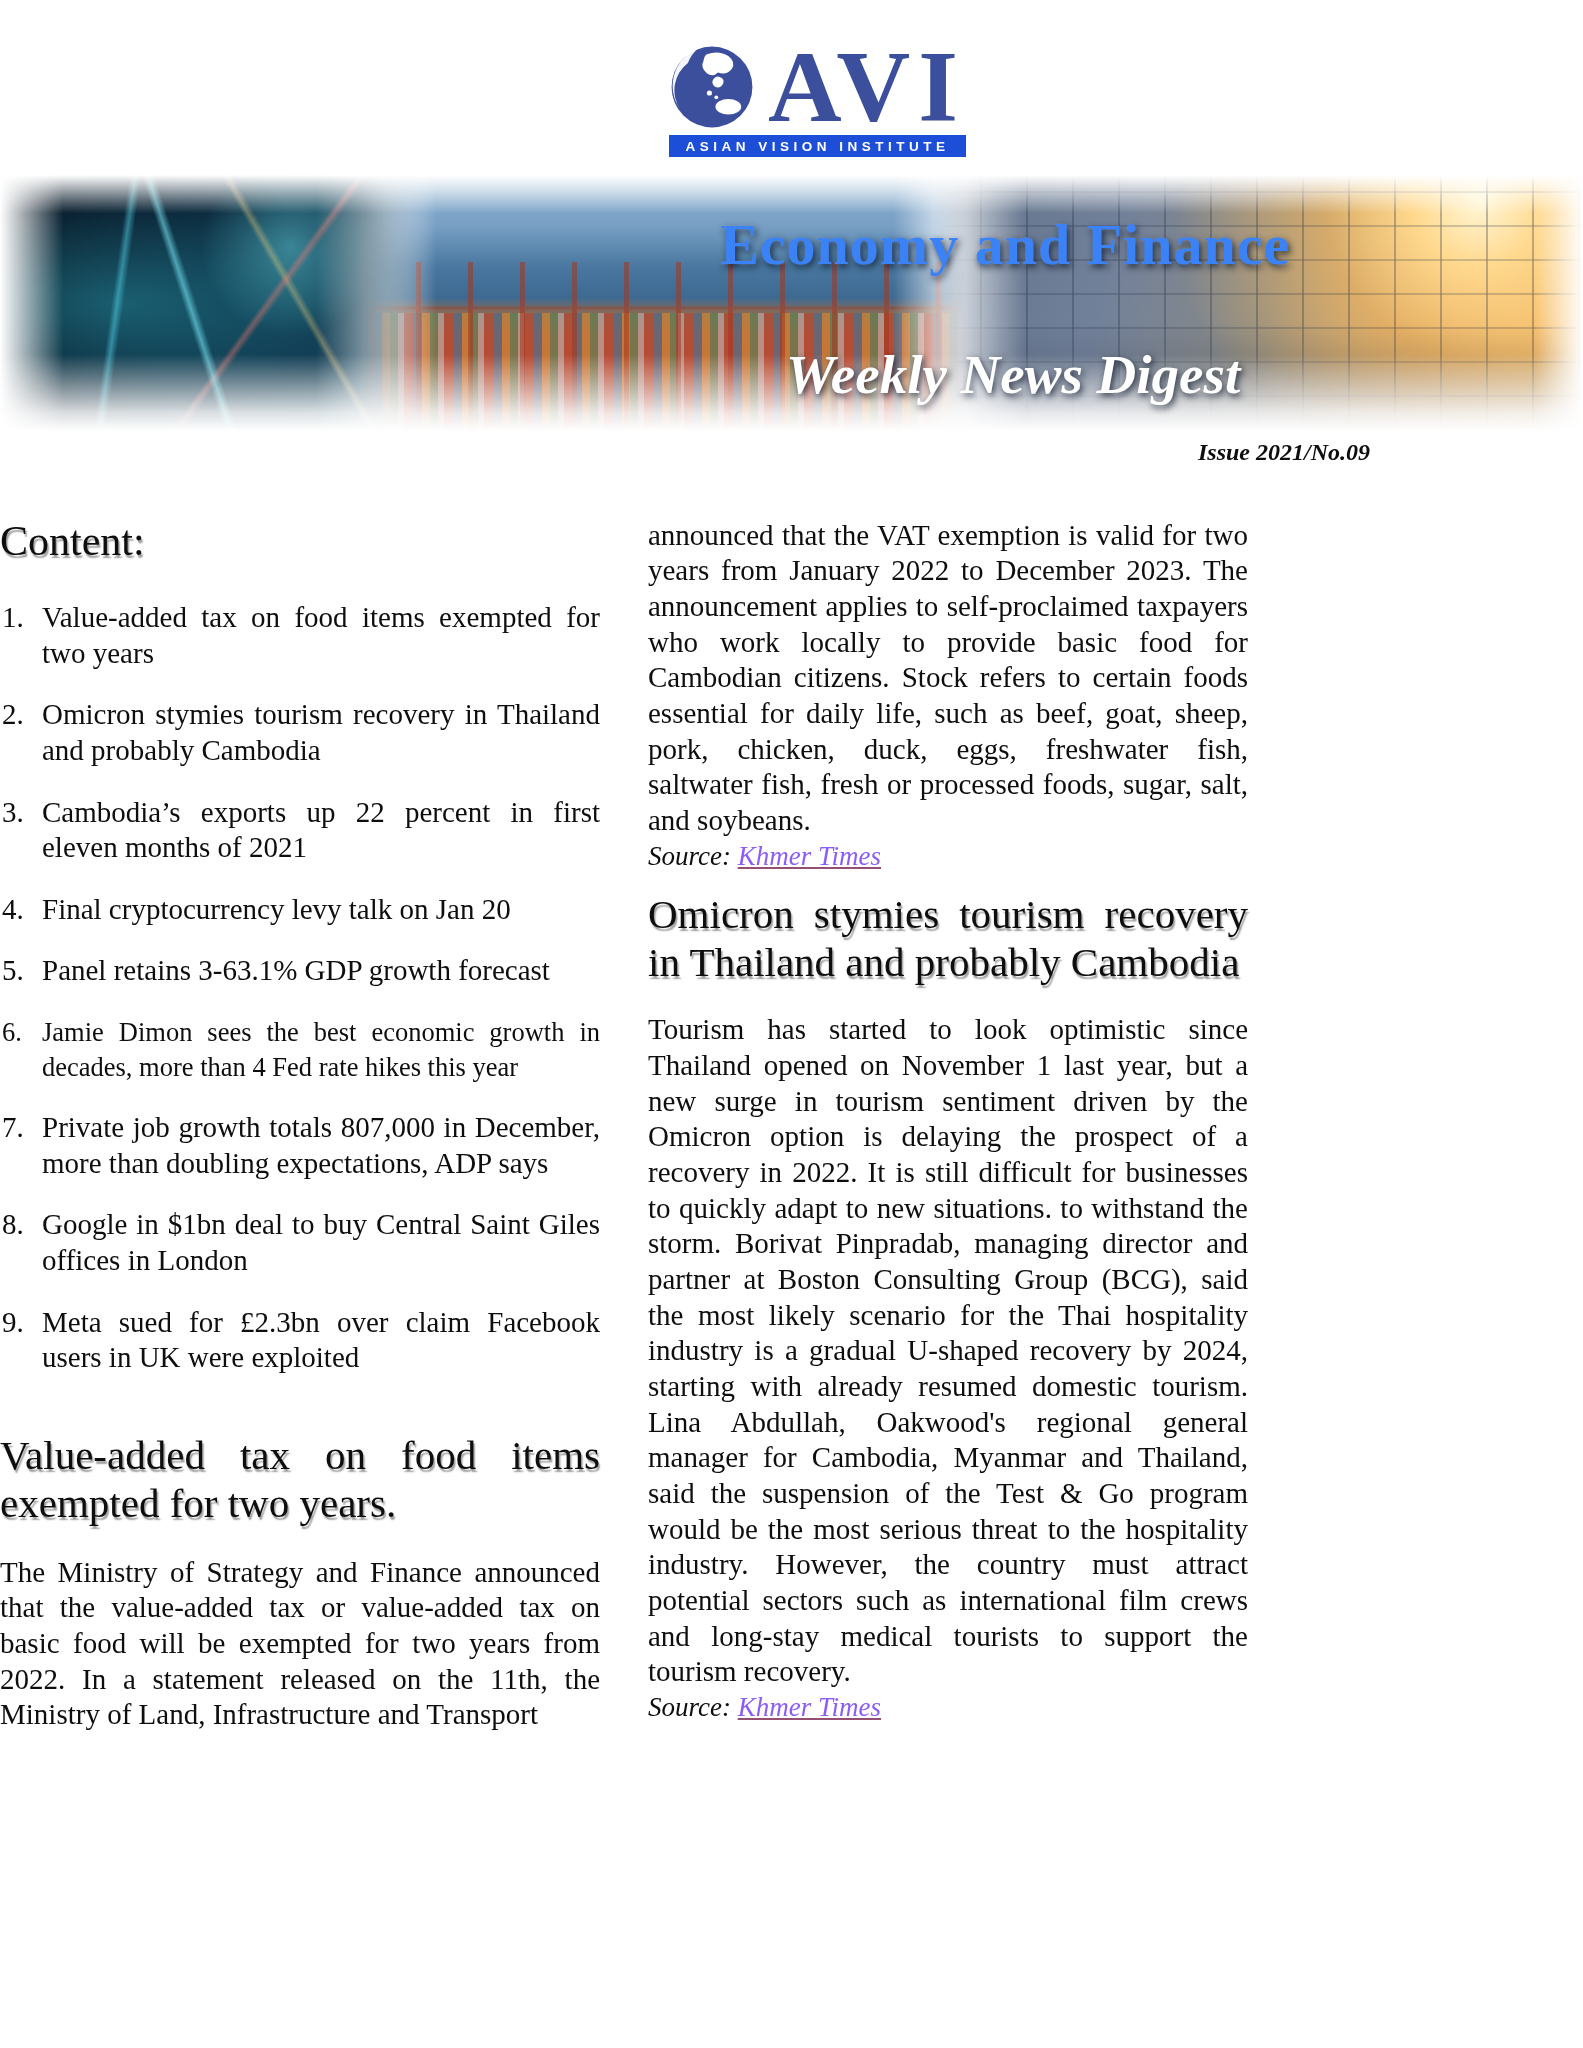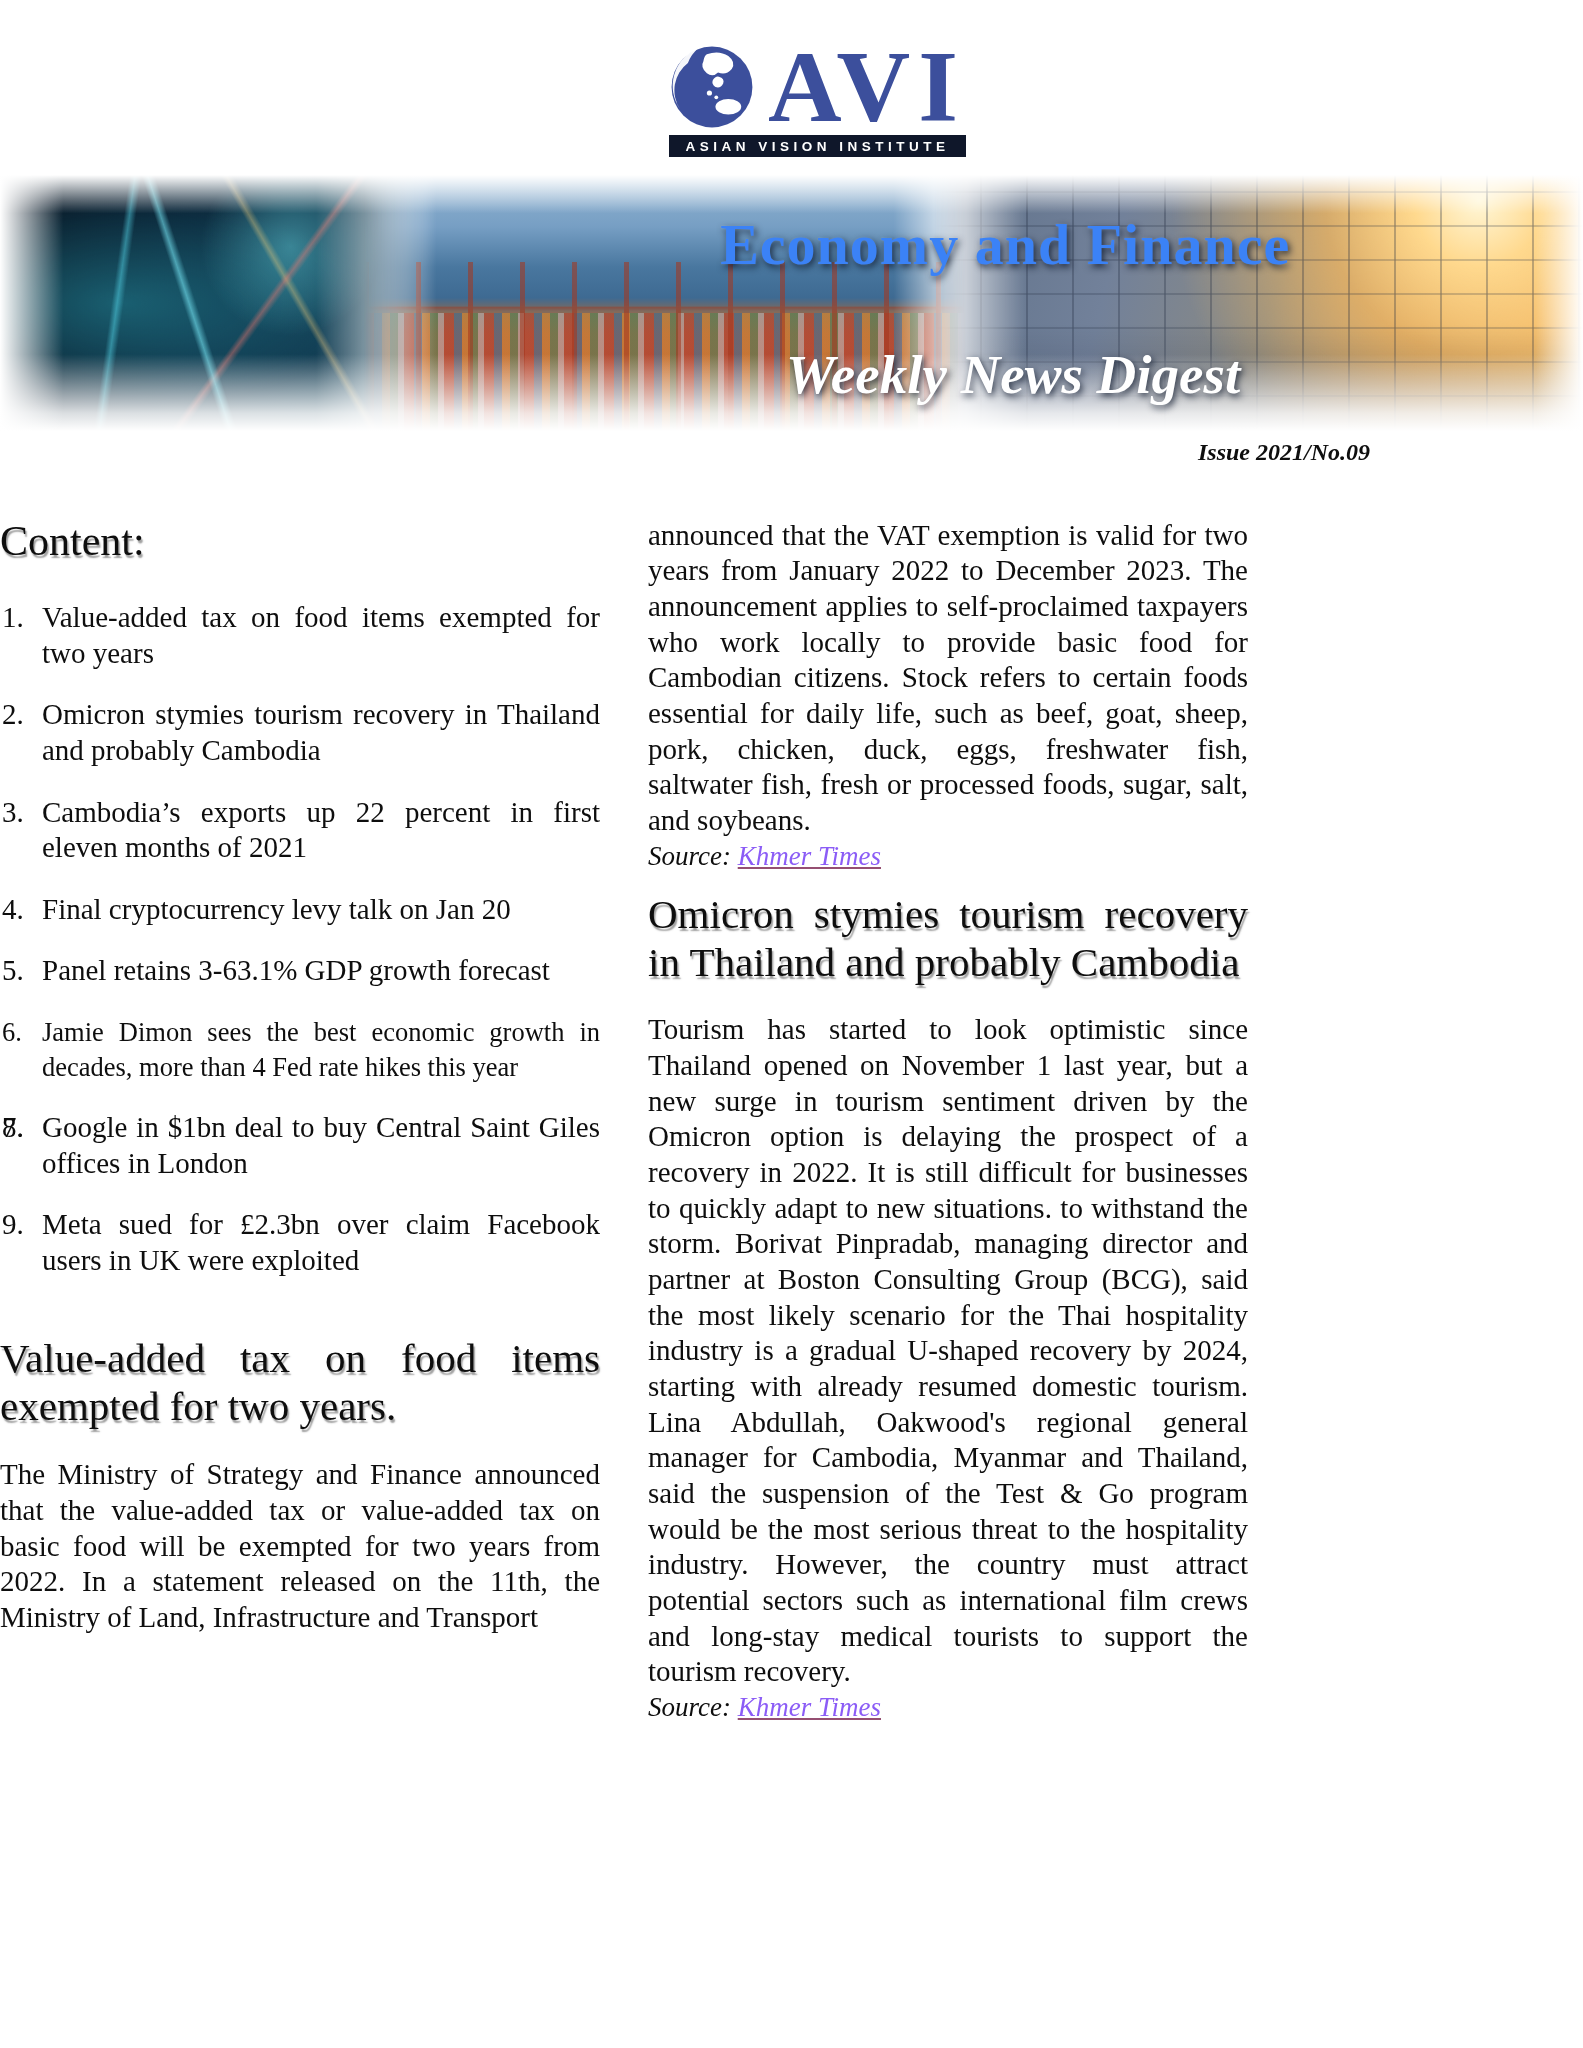--- a/index.html
+++ b/index.html
@@ -5,21 +5,21 @@
   html,body { margin:0; padding:0; background:#ffffff; }
   body { font-family:"Liberation Serif", serif; color:#0e0e0e; }
   .page { position:relative; width:1583px; height:2048px; background:#fff; overflow:hidden; }
 
   
   .logo-wrap { padding-top:44px; display:flex; flex-direction:column; align-items:center; }
   .logo-inner { display:flex; flex-direction:column; align-items:center; transform:translateX(26px); }
   .logo-row { display:flex; align-items:center; gap:13px; }
   .globe { width:86px; height:86px; display:block; }
   .logo-acronym { font-size:102px; line-height:.85; font-weight:bold; color:#3c4f9c; letter-spacing:8px; }
-  .logo-bar { align-self:stretch; margin-top:4px; background:#0f172a; color:#ffffff;
+  .logo-bar { align-self:stretch; margin-top:4px; background:#1d4ed8; color:#ffffff;
     font-family:"Liberation Sans", sans-serif; font-size:13.5px; font-weight:bold;
     letter-spacing:4.5px; text-align:center; padding:4px 2px 3px; }
 
   
   .banner { position:relative; height:256px; margin-top:18px; }
   .ph { position:absolute; top:0; bottom:0; }
   .ph.left { left:0; width:27%;
     background:
       radial-gradient(circle at 68% 28%, rgba(120,245,255,.40), transparent 26%),
       radial-gradient(ellipse at 28% 50%, rgba(54,208,224,.35), transparent 58%),
@@ -155,20 +155,21 @@
         <div class="toc-item">
           <span class="num">5.</span>
           <span class="txt">Panel retains 3-63.1% GDP growth forecast</span>
         </div>
         <div class="toc-item small">
           <span class="num">6.</span>
           <span class="txt">Jamie Dimon sees the best economic growth in decades, more than 4 Fed rate hikes this year</span>
         </div>
         <div class="toc-item">
           <span class="num">7.</span>
+          <span class="txt">Private job growth totals 807,000 in December, more than doubling expectations, ADP says</span>
         </div>
         <div class="toc-item">
           <span class="num">8.</span>
           <span class="txt">Google in $1bn deal to buy Central Saint Giles offices in London</span>
         </div>
         <div class="toc-item">
           <span class="num">9.</span>
           <span class="txt">Meta sued for £2.3bn over claim Facebook users in UK were exploited</span>
         </div>
       </div>

